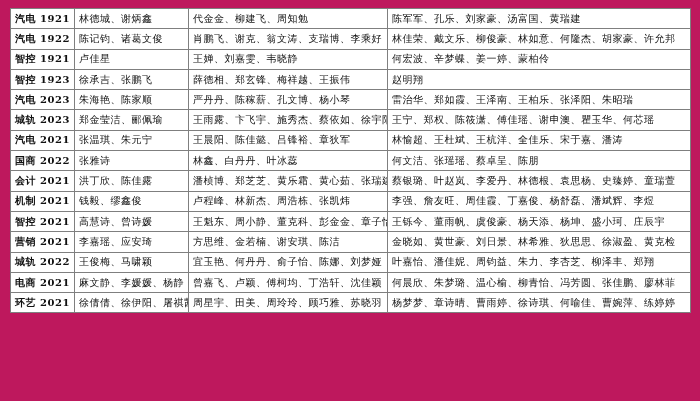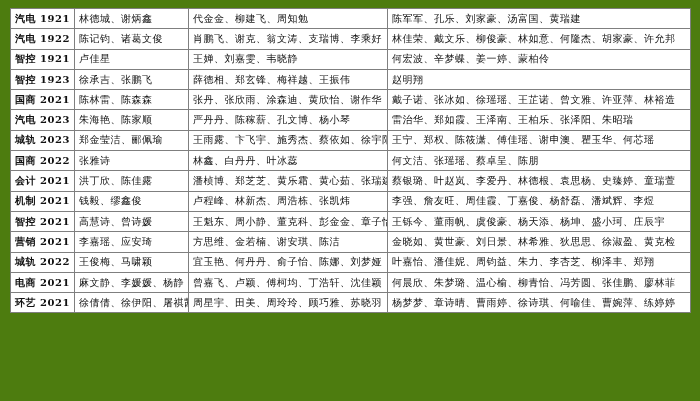--- a/index.html
+++ b/index.html
@@ -7,21 +7,21 @@
     padding: 0;
     background: #ffffff;
     width: 700px;
     height: 401px;
     overflow: hidden;
     font-family: "DejaVu Serif", "Liberation Serif", serif;
   }
   .page {
     width: 700px;
     height: 401px;
-    background: #4d7c0f;
+    background: #be185d;
     box-sizing: border-box;
     padding: 8px 10px;
   }
   table.roster {
     border-collapse: collapse;
     table-layout: fixed;
     width: 680px;
   }
   table.roster td {
     border: 1px solid #7f7f7f;
@@ -75,36 +75,36 @@
         <td>王婵、刘嘉雯、韦晓静</td>
         <td>何宏波、辛梦蝶、姜一婷、蒙柏伶</td>
       </tr>
       <tr>
         <td class="class-cell">智控 1923</td>
         <td>徐承吉、张鹏飞</td>
         <td>薛德相、郑玄锋、梅祥越、王振伟</td>
         <td>赵明翔</td>
       </tr>
       <tr>
-        <td class="class-cell">国商 2021</td>
-        <td>陈林雷、陈森森</td>
-        <td>张丹、张欣雨、涂森迪、黄欣怡、谢作华</td>
-        <td>戴子诺、张冰如、徐瑶瑶、王芷诺、曾文雅、许亚萍、林裕造</td>
-      </tr>
-      <tr>
         <td class="class-cell">汽电 2023</td>
         <td>朱海艳、陈家顺</td>
         <td>严丹丹、陈稼薪、孔文博、杨小琴</td>
         <td>雷治华、郑如霞、王泽南、王柏乐、张泽阳、朱昭瑞</td>
       </tr>
       <tr>
         <td class="class-cell">城轨 2023</td>
         <td>郑金莹洁、郦佩瑜</td>
         <td>王雨露、卞飞宇、施秀杰、蔡依如、徐宇阳</td>
         <td>王宁、郑权、陈筱潇、傅佳瑶、谢申澳、瞿玉华、何芯瑶</td>
+      </tr>
+      <tr>
+        <td class="class-cell">汽电 2021</td>
+        <td>张温琪、朱元宁</td>
+        <td>王晨阳、陈佳懿、吕锋裕、章狄军</td>
+        <td>林愉超、王杜斌、王杭洋、全佳乐、宋于嘉、潘涛</td>
       </tr>
       <tr>
         <td class="class-cell">国商 2022</td>
         <td>张雅诗</td>
         <td>林鑫、白丹丹、叶冰蕊</td>
         <td>何文洁、张瑶瑶、蔡卓呈、陈朋</td>
       </tr>
       <tr>
         <td class="class-cell">会计 2021</td>
         <td>洪丁欣、陈佳露</td>

